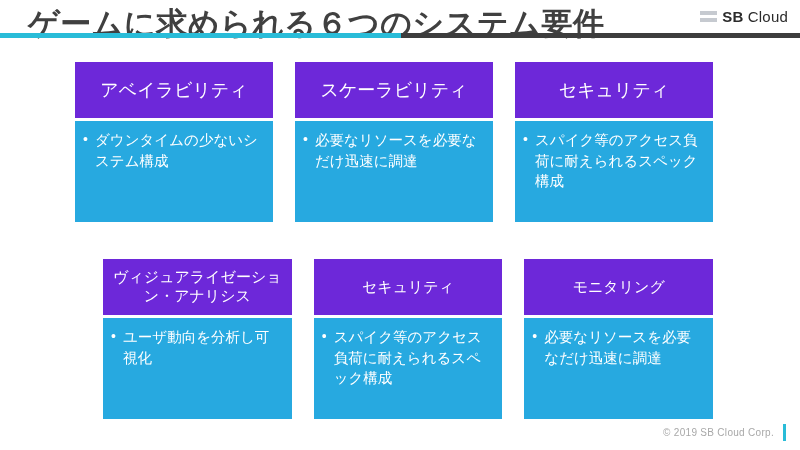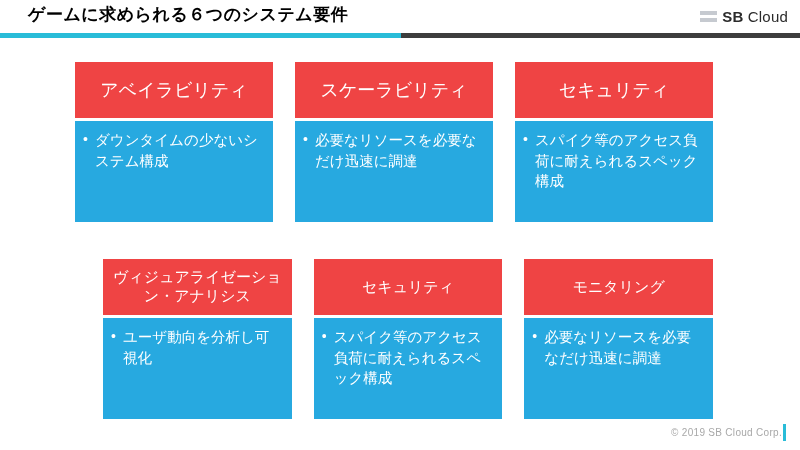--- a/index.html
+++ b/index.html
@@ -20,23 +20,23 @@
     position: absolute;
     left: 0;
     top: 0;
     width: 800px;
     height: 36px;
   }
   .slide-title {
     position: absolute;
     left: 28px;
     top: 3px;
-    font-size: 17px;
+    font-size: 31px;
     font-weight: 600;
-    color: #000000;
+    color: #404040;
     letter-spacing: 0.5px;
     white-space: nowrap;
   }
   .brand-logo {
     position: absolute;
     right: 12px;
     top: 8px;
     display: flex;
     align-items: center;
     gap: 5px;
@@ -93,21 +93,21 @@
     gap: 22px;
   }
   .card-row.row-2 { margin-top: 37px; margin-left: 28px; }
 
   .card {
     width: 198px;
     display: flex;
     flex-direction: column;
   }
   .card-head {
-    background: #ef4444;
+    background: #6d28d9;
     color: #ffffff;
     height: 56px;
     display: flex;
     align-items: center;
     justify-content: center;
     text-align: center;
     padding: 0 6px;
     box-sizing: border-box;
     font-size: 18px;
     font-weight: 400;
@@ -140,21 +140,21 @@
     flex: 1 1 auto;
   }
 
   
   .footer {
     position: absolute;
     right: 14px;
     bottom: 9px;
     display: flex;
     align-items: center;
-    gap: 1px;
+    gap: 9px;
   }
   .footer-copy {
     font-size: 10px;
     color: #a8a8a8;
     white-space: nowrap;
     letter-spacing: 0.3px;
   }
   .footer-accent {
     width: 3px;
     height: 17px;

